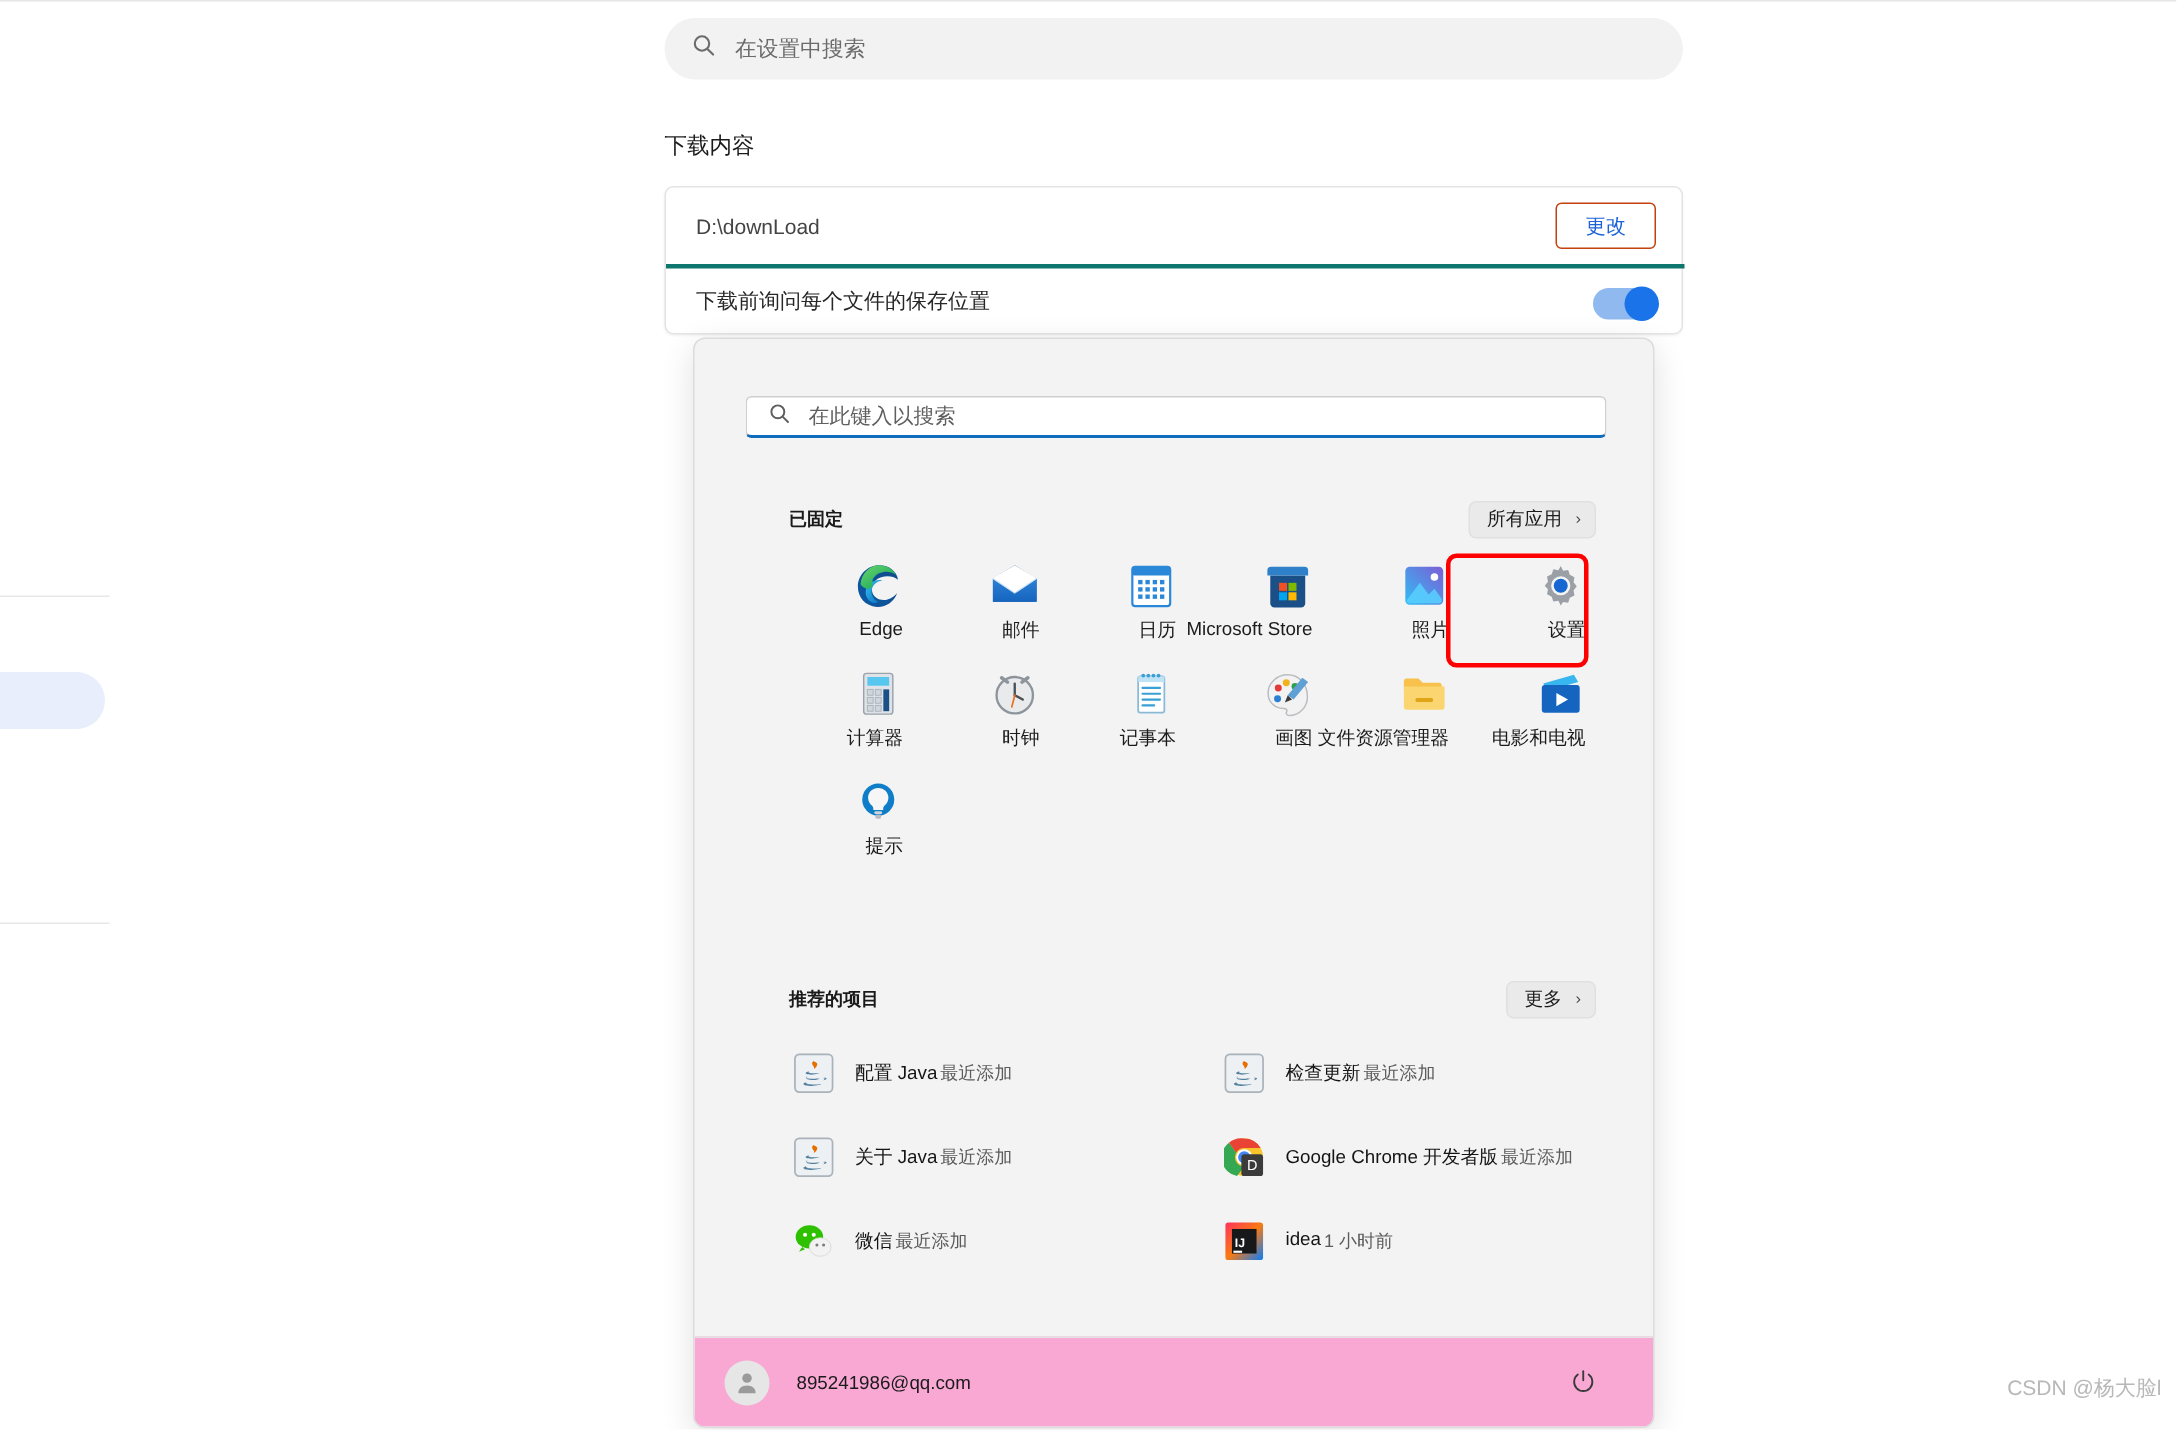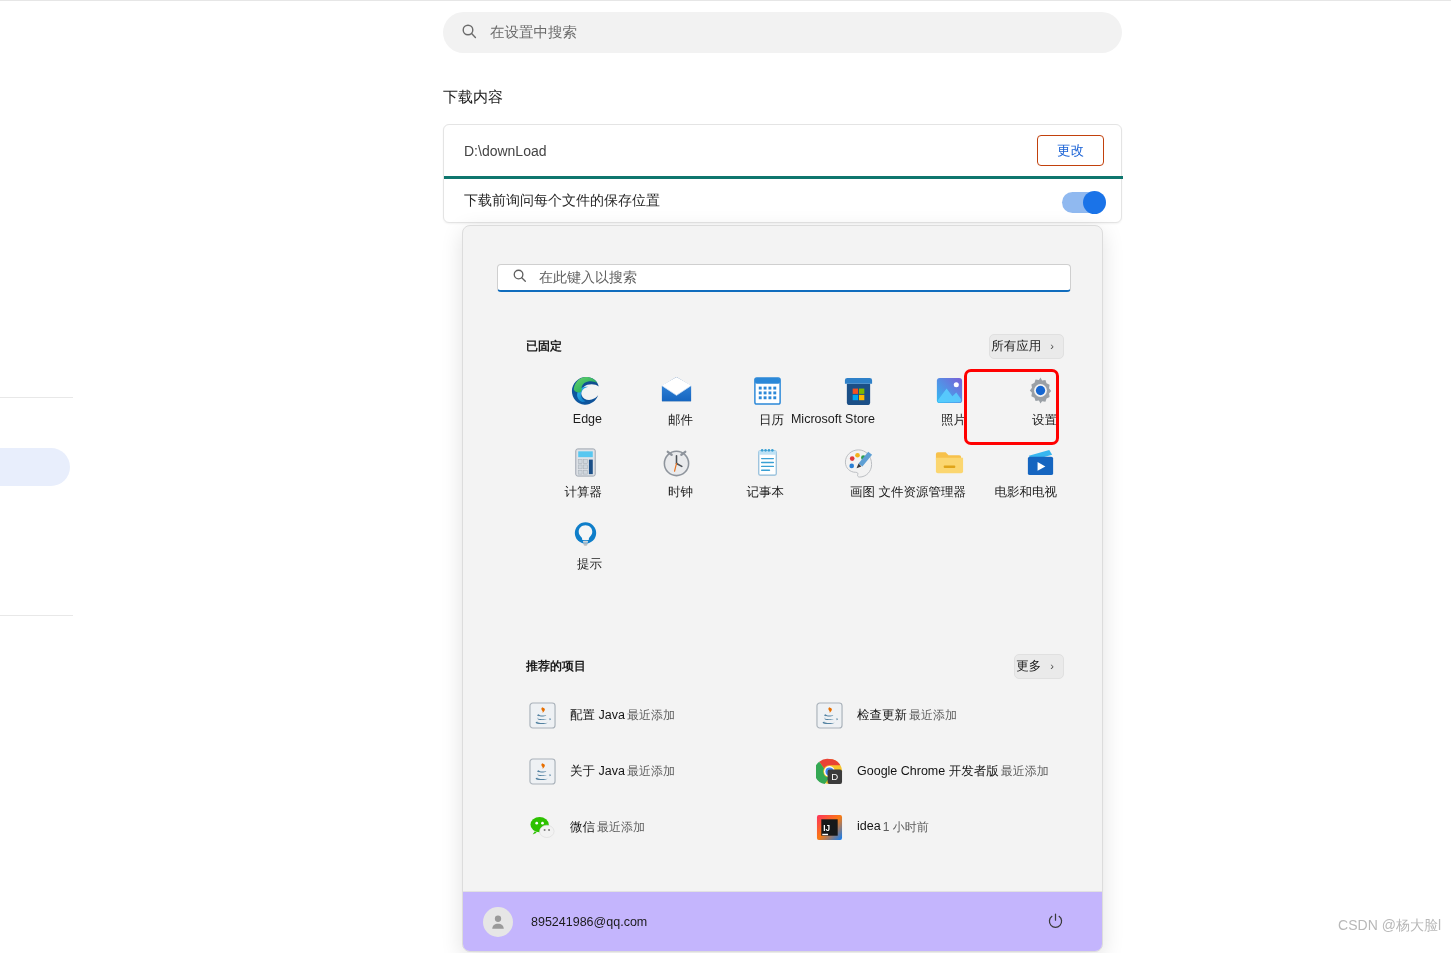--- a/index.html
+++ b/index.html
@@ -75,21 +75,21 @@
   }
   .start-search .ph { color:#5f5f5f; font-size:14px; }
 
   .sect-hd {
     position:absolute; left:0; width:641px; height:26px;
     display:flex; align-items:center; justify-content:space-between;
     padding:0 40px 0 63px;
   }
   .sect-hd .t { font-size:12px; font-weight:bold; color:#1a1a1a; }
   .pill {
-    height:25px; padding:0 9px 0 1px; background:#eaeaea;
+    height:25px; padding:0 9px 0 11px; background:#eaeaea;
     border:1px solid #e0e0e0; border-radius:5px;
     display:flex; align-items:center; gap:9px;
     font-size:12.5px; color:#1b1b1b; cursor:pointer;
   }
   .pill .chev { font-size:11px; color:#4a4a4a; }
 
   .grid {
     position:absolute; left:48px; width:546px;
     display:grid; grid-template-columns:repeat(6,1fr);
   }
@@ -107,21 +107,21 @@
     display:flex; align-items:center; gap:14px; border-radius:5px; cursor:pointer;
     padding-left:8px;
   }
   .rec .meta { display:flex; flex-direction:row; gap:2px; }
   .rec .n { font-size:12.5px; color:#141414; }
   .rec .s { font-size:12px; color:#5c5c5c; }
   .rec .ri { width:27px; height:27px; position:relative; flex:0 0 27px; }
 
   .start-footer {
     position:absolute; left:0; bottom:0; width:641px; height:60px;
-    background:#c4b5fd; border-top:1px solid #e2e2e2;
+    background:#f9a8d4; border-top:1px solid #e2e2e2;
     display:flex; align-items:center; justify-content:space-between;
     padding:0 34px 0 20px;
   }
   .acct { display:flex; align-items:center; gap:18px; cursor:pointer; }
   .avatar {
     width:30px; height:30px; border-radius:50%; background:#e6e6e6;
     display:flex; align-items:center; justify-content:center;
   }
   .acct .em { font-size:12.5px; color:#1b1b1b; }
   .pwr { width:30px; height:30px; display:flex; align-items:center; justify-content:center; cursor:pointer; }

